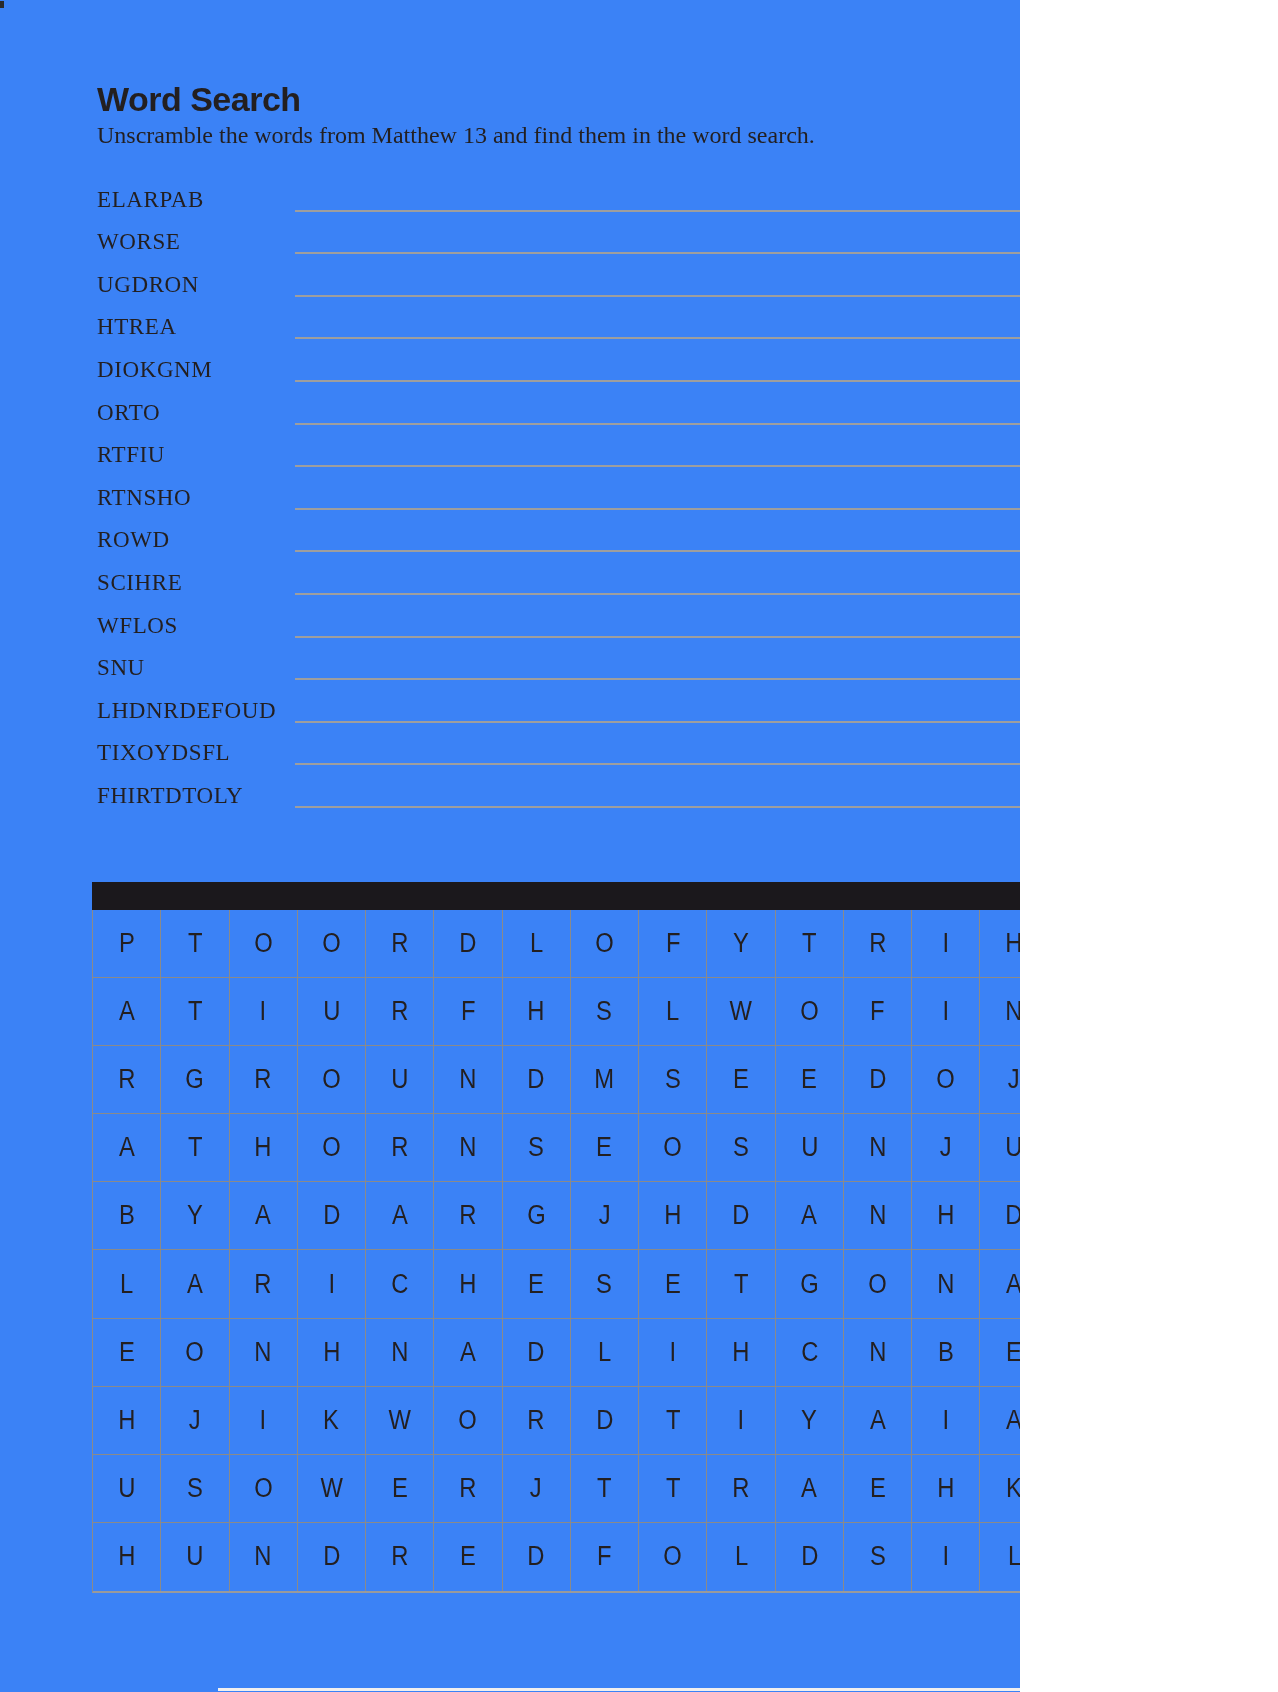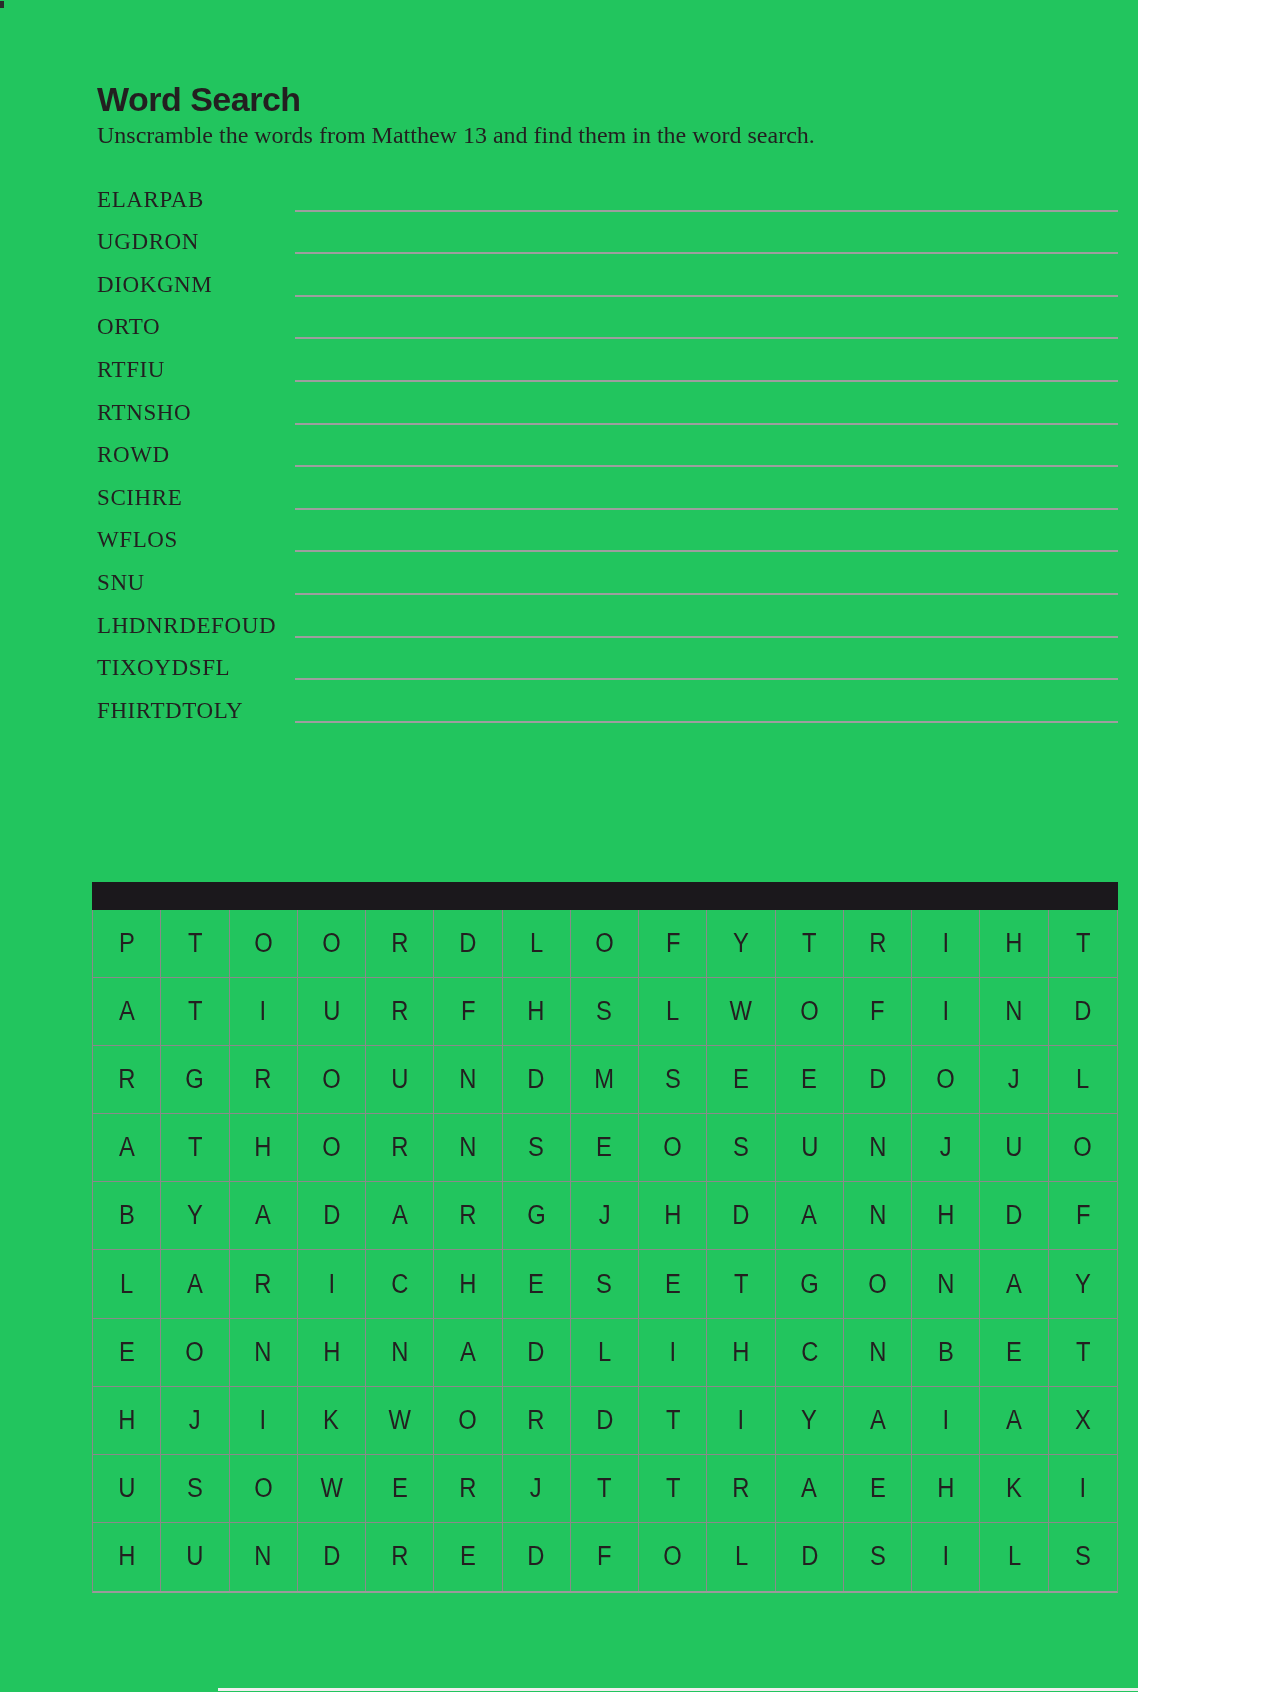--- a/index.html
+++ b/index.html
@@ -1,20 +1,20 @@
 <!DOCTYPE html>
 <html><head>
 <meta charset="utf-8">
 <style>
   html,body { margin:0; padding:0; background:#ffffff; }
   .page {
     position:relative;
-    width:1138px;
+    width:1020px;
     height:1692px;
-    background:#22c55e;
+    background:#3b82f6;
     overflow:hidden;
     font-family:"Liberation Serif", serif;
     color:#231f20;
   }
 
   
   .title {
     position:absolute;
     left:97px;
     top:82px;
@@ -127,27 +127,35 @@
   <div class="title">Word Search</div>
 
   <div class="subtitle">Unscramble the words from Matthew 13 and find them in the word search.</div>
 
   <div class="word-list">
     <div class="word-row">
       <span class="scrambled-word">ELARPAB</span>
       <span class="answer-blank"></span>
     </div>
 
+    <div class="word-row">
+      <span class="scrambled-word">WORSE</span>
+      <span class="answer-blank"></span>
+    </div>
 
 
     <div class="word-row">
       <span class="scrambled-word">UGDRON</span>
       <span class="answer-blank"></span>
     </div>
 
+    <div class="word-row">
+      <span class="scrambled-word">HTREA</span>
+      <span class="answer-blank"></span>
+    </div>
 
     <div class="word-row">
       <span class="scrambled-word">DIOKGNM</span>
       <span class="answer-blank"></span>
     </div>
 
     <div class="word-row">
       <span class="scrambled-word">ORTO</span>
       <span class="answer-blank"></span>
     </div>

